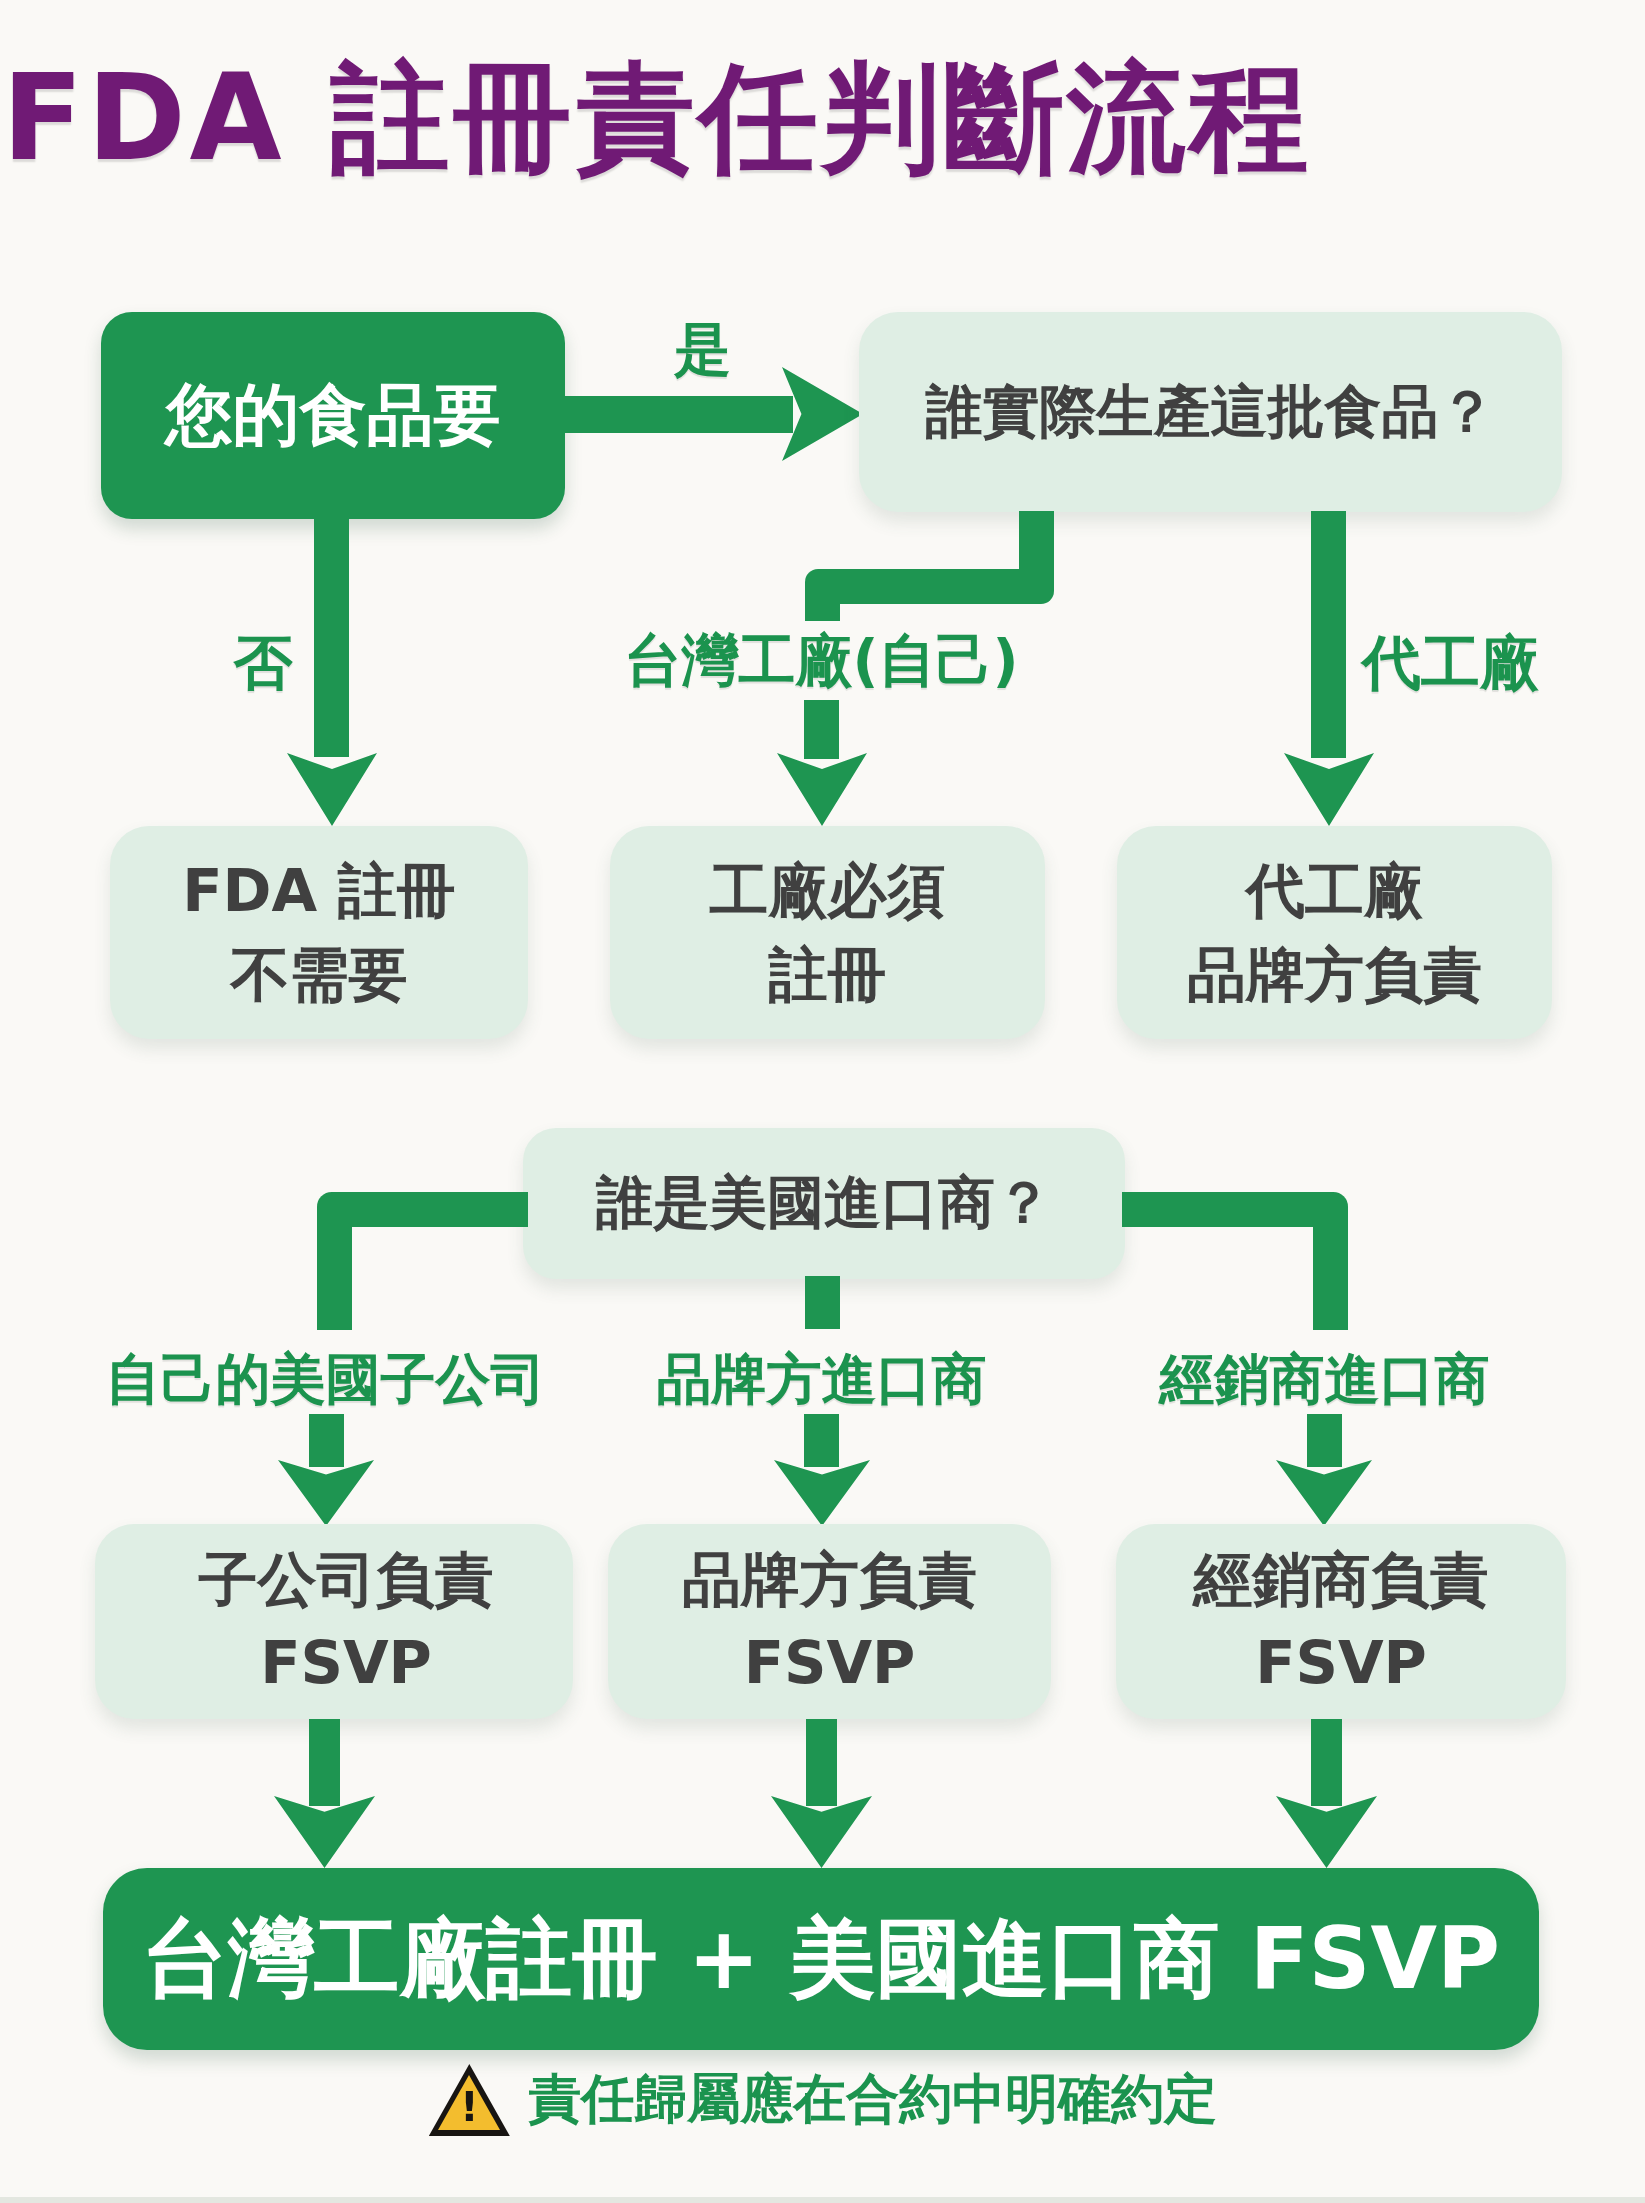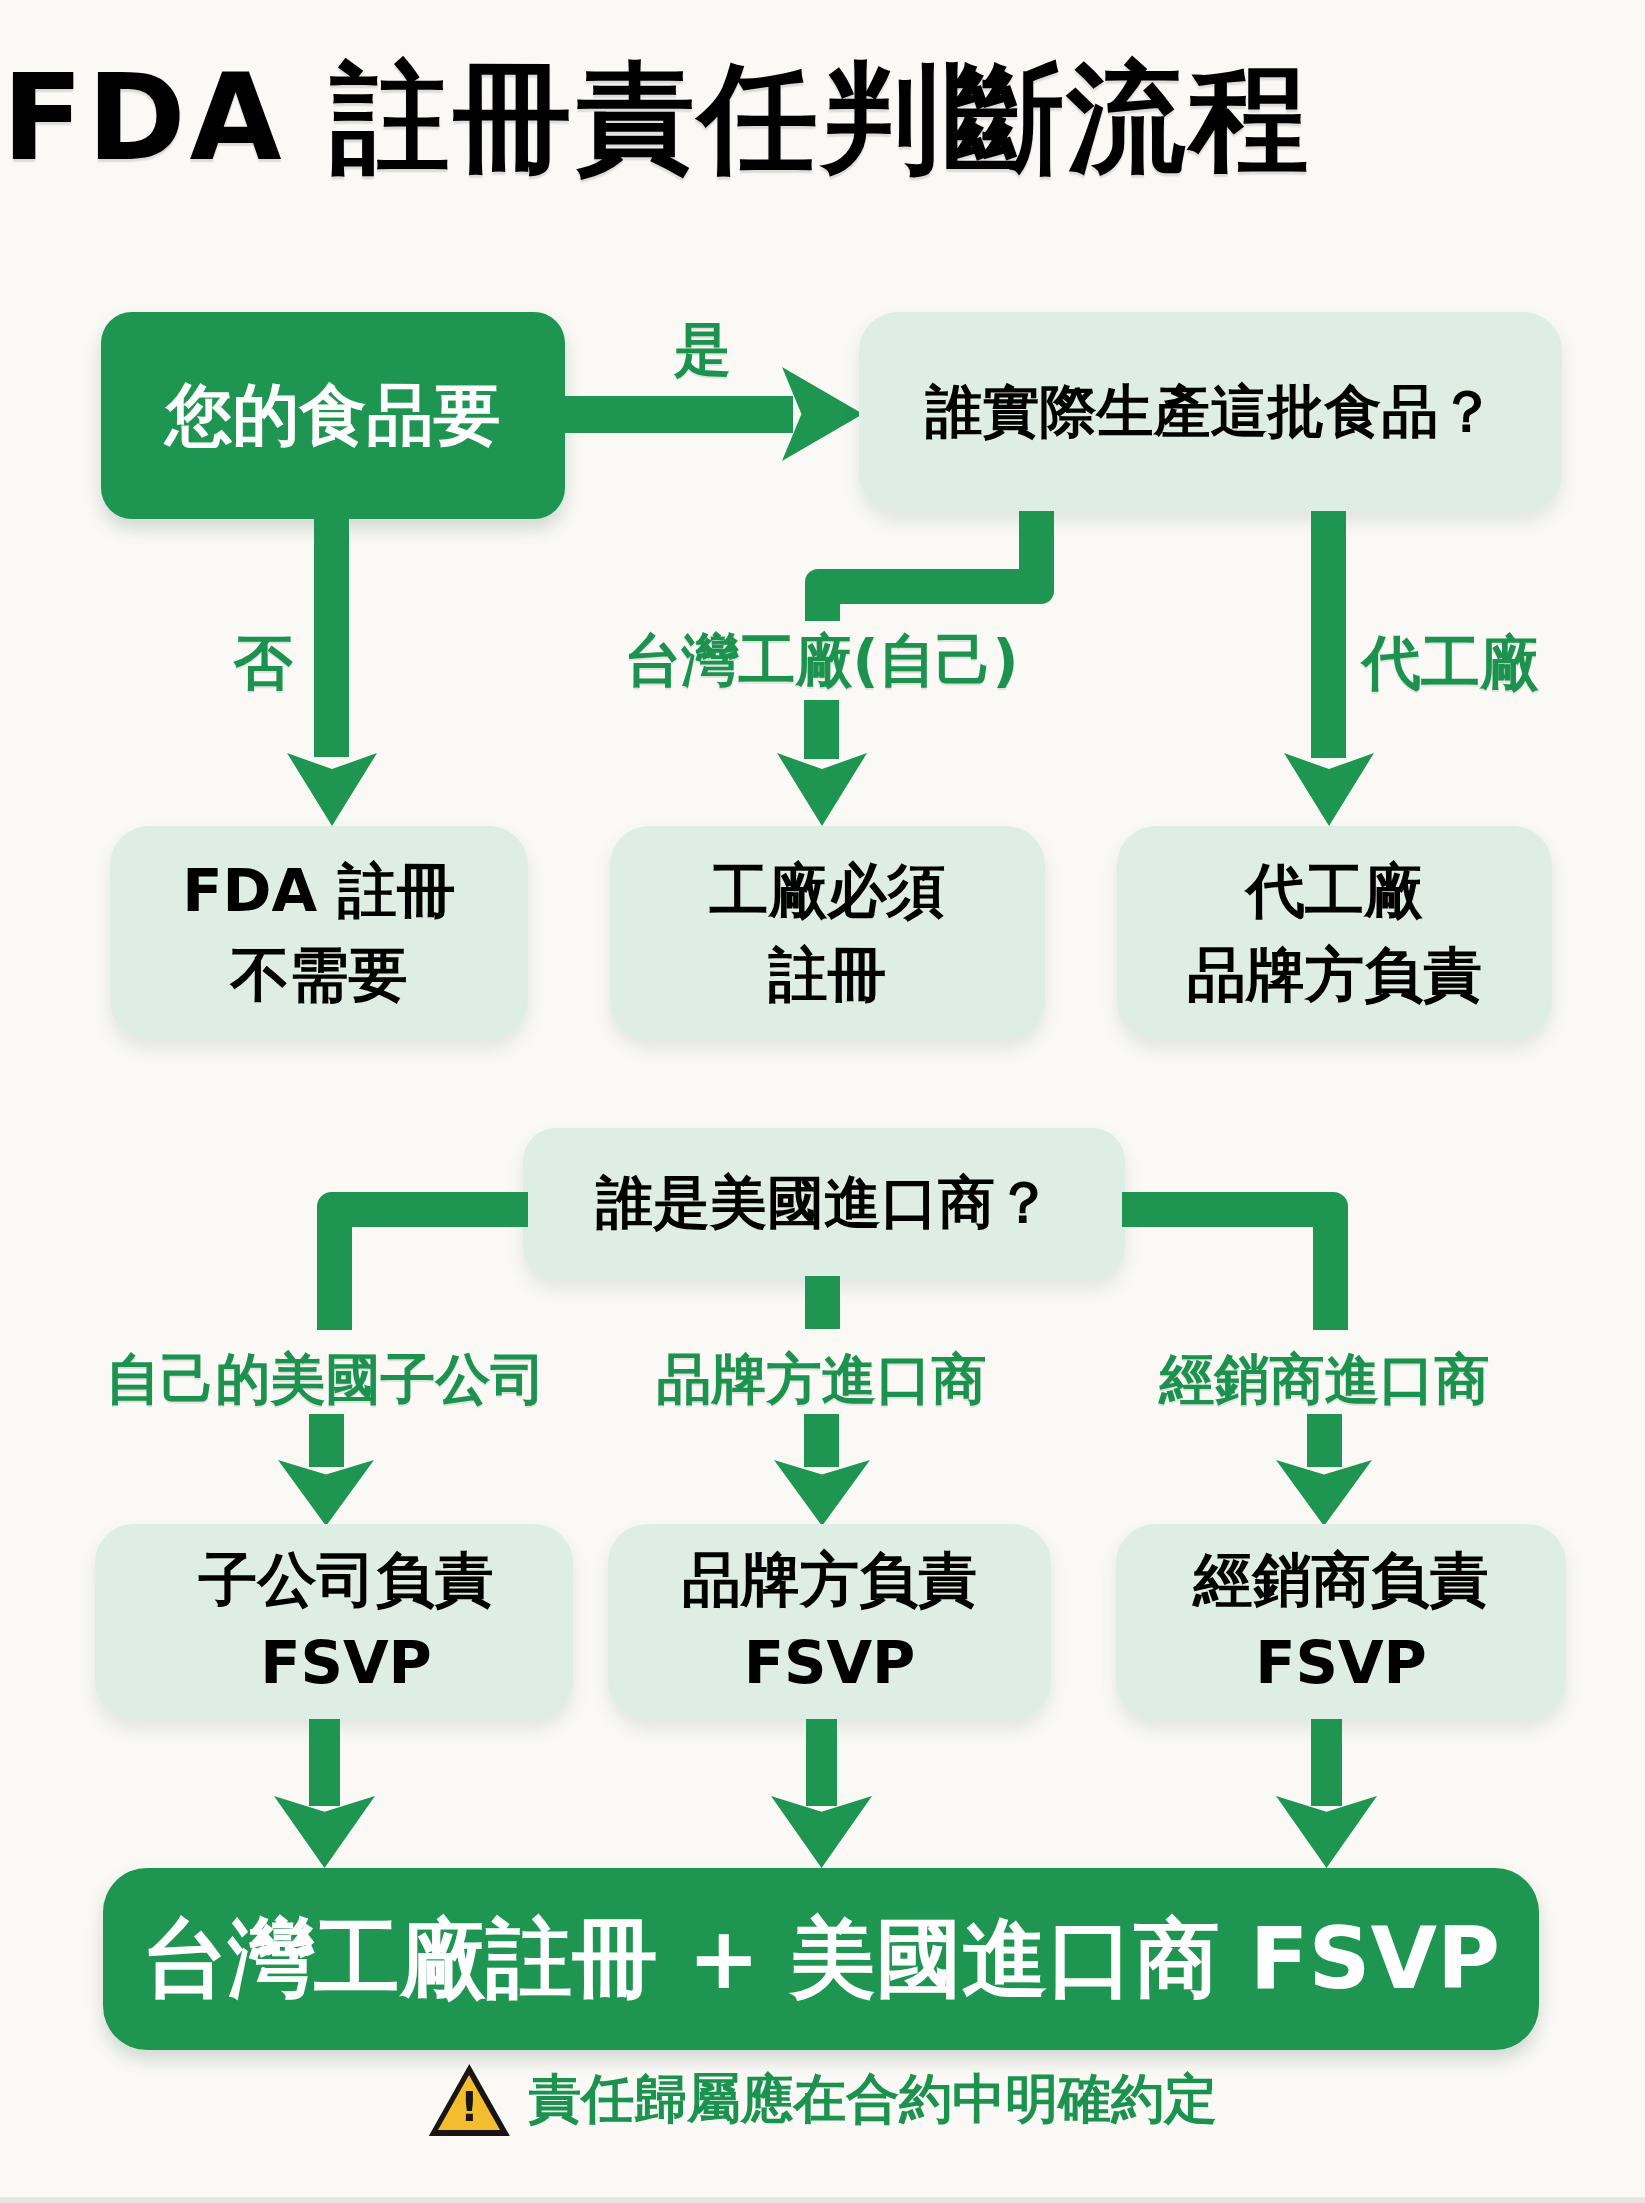--- a/index.html
+++ b/index.html
@@ -5,31 +5,31 @@
   html,body{margin:0;padding:0;}
   body{
     width:1646px;height:2204px;position:relative;
     background:#faf9f6;
     font-family:"DejaVu Sans","Liberation Sans",sans-serif;
     overflow:hidden;
   }
   .abs{position:absolute;}
   .title{
     left:0;top:39px;width:1314px;text-align:center;
-    font-size:119px;font-weight:800;color:#000000;letter-spacing:3.7px;
+    font-size:119px;font-weight:800;color:#701a75;letter-spacing:3.7px;
     text-shadow:0 2.8px 1.8px rgba(0,0,0,0.12);
   }
   .box-dark{
     background:#1e9551;border-radius:31px;color:#ffffff;
     display:flex;flex-direction:column;align-items:center;justify-content:center;
     font-weight:800;text-align:center;
     box-shadow:0 9.2px 16.5px rgba(30,80,50,0.18);
   }
   .box-light{
-    background:#dfeee4;border-radius:39px;color:#000000;
+    background:#dfeee4;border-radius:39px;color:#404040;
     display:flex;flex-direction:column;align-items:center;justify-content:center;
     font-weight:800;text-align:center;
     box-shadow:0 9.2px 16.5px rgba(60,90,70,0.12);
   }
   .shaft{background:#1e9551;}
   .head-down{background:#1e9551;clip-path:polygon(0% 0%,50% 22%,100% 0%,50% 100%);}
   .head-right{background:#1e9551;clip-path:polygon(0% 0%,24% 50%,0% 100%,100% 50%);}
   .lbl{
     color:#1b934e;font-weight:800;text-align:center;
     text-shadow:0 1.8px 0.9px rgba(0,0,0,0.10);

